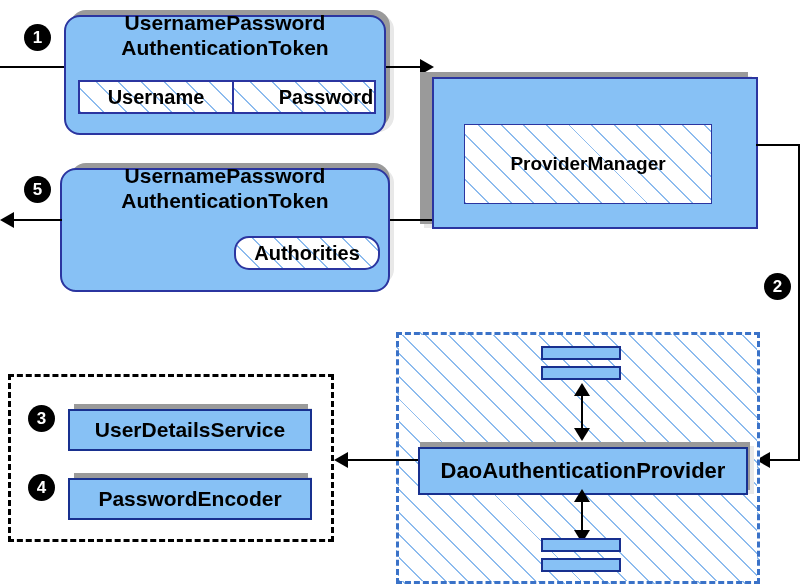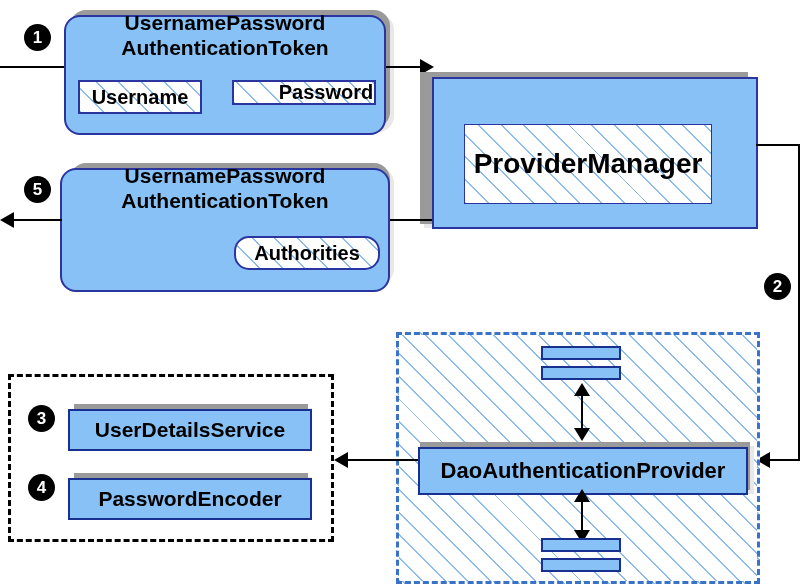--- a/index.html
+++ b/index.html
@@ -166,33 +166,33 @@
 
   <div class="line-h" style="left:0px; top:66px; width:76px;"></div>
 
   <div class="shadow-far round-box" style="left:74px; top:14px; width:320px; height:118px; border-radius:16px;"></div>
   <div class="shadow-near round-box" style="left:70px; top:10px; width:320px; height:118px; border-radius:16px;"></div>
 
   <div class="blue-box round-box" style="left:64px; top:4px; width:322px; height:120px;">
   </div>
   <div class="token-title" style="left:64px; top:10px; width:322px;">UsernamePassword
 AuthenticationToken</div>
-  <div class="subfield hatch" style="left:78px; top:80px; width:124px; height:34px;">Username</div>
-  <div class="subfield hatch" style="left:232px; top:80px; width:144px; height:25px;padding-left:44px;">Password</div>
+  <div class="subfield hatch" style="left:78px; top:80px; width:156px; height:34px;">Username</div>
+  <div class="subfield hatch" style="left:232px; top:80px; width:144px; height:34px;padding-left:44px;">Password</div>
 
   <div class="marker" style="left:24px; top:24px;">1</div>
 
   <div class="line-h" style="left:386px; top:66px; width:38px;"></div>
   <div class="arrow-head arrow-right" style="left:420px; top:59px;"></div>
 
   <div class="shadow-far" style="left:424px; top:76px; width:328px; height:152px;"></div>
   <div class="shadow-near" style="left:420px; top:72px; width:328px; height:152px;"></div>
 
   <div class="blue-box" style="left:432px; top:66px; width:326px; height:152px;"></div>
-  <div class="subfield hatch" style="left:464px; top:124px; width:248px; height:80px; font-size:28px; border-width:1px;">ProviderManager</div>
+  <div class="subfield hatch" style="left:464px; top:124px; width:248px; height:80px; font-size:19px; border-width:1px;">ProviderManager</div>
 
   <div class="shadow-far round-box" style="left:74px; top:167px; width:320px; height:118px; border-radius:16px;"></div>
   <div class="shadow-near round-box" style="left:70px; top:163px; width:320px; height:118px; border-radius:16px;"></div>
 
   <div class="blue-box round-box" style="left:60px; top:157px; width:330px; height:124px;"></div>
   <div class="token-title" style="left:60px; top:163px; width:330px;">UsernamePassword
 AuthenticationToken</div>
   <div class="subfield hatch" style="left:234px; top:236px; width:146px; height:34px;border-radius:15px;">Authorities</div>
 
   <div class="marker" style="left:24px; top:176px;">5</div>

